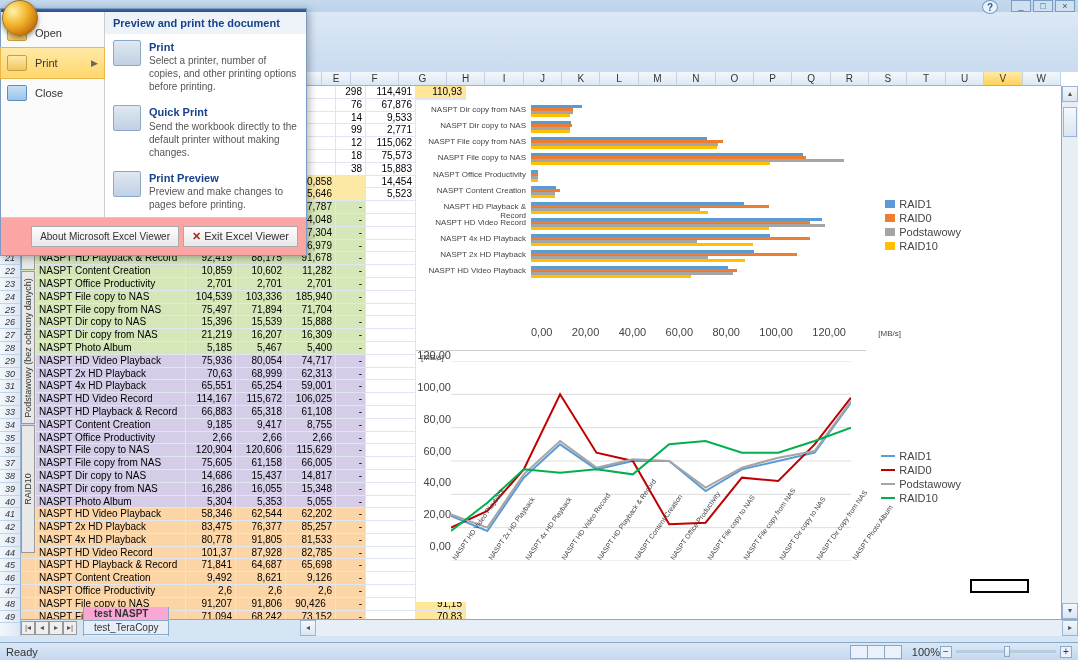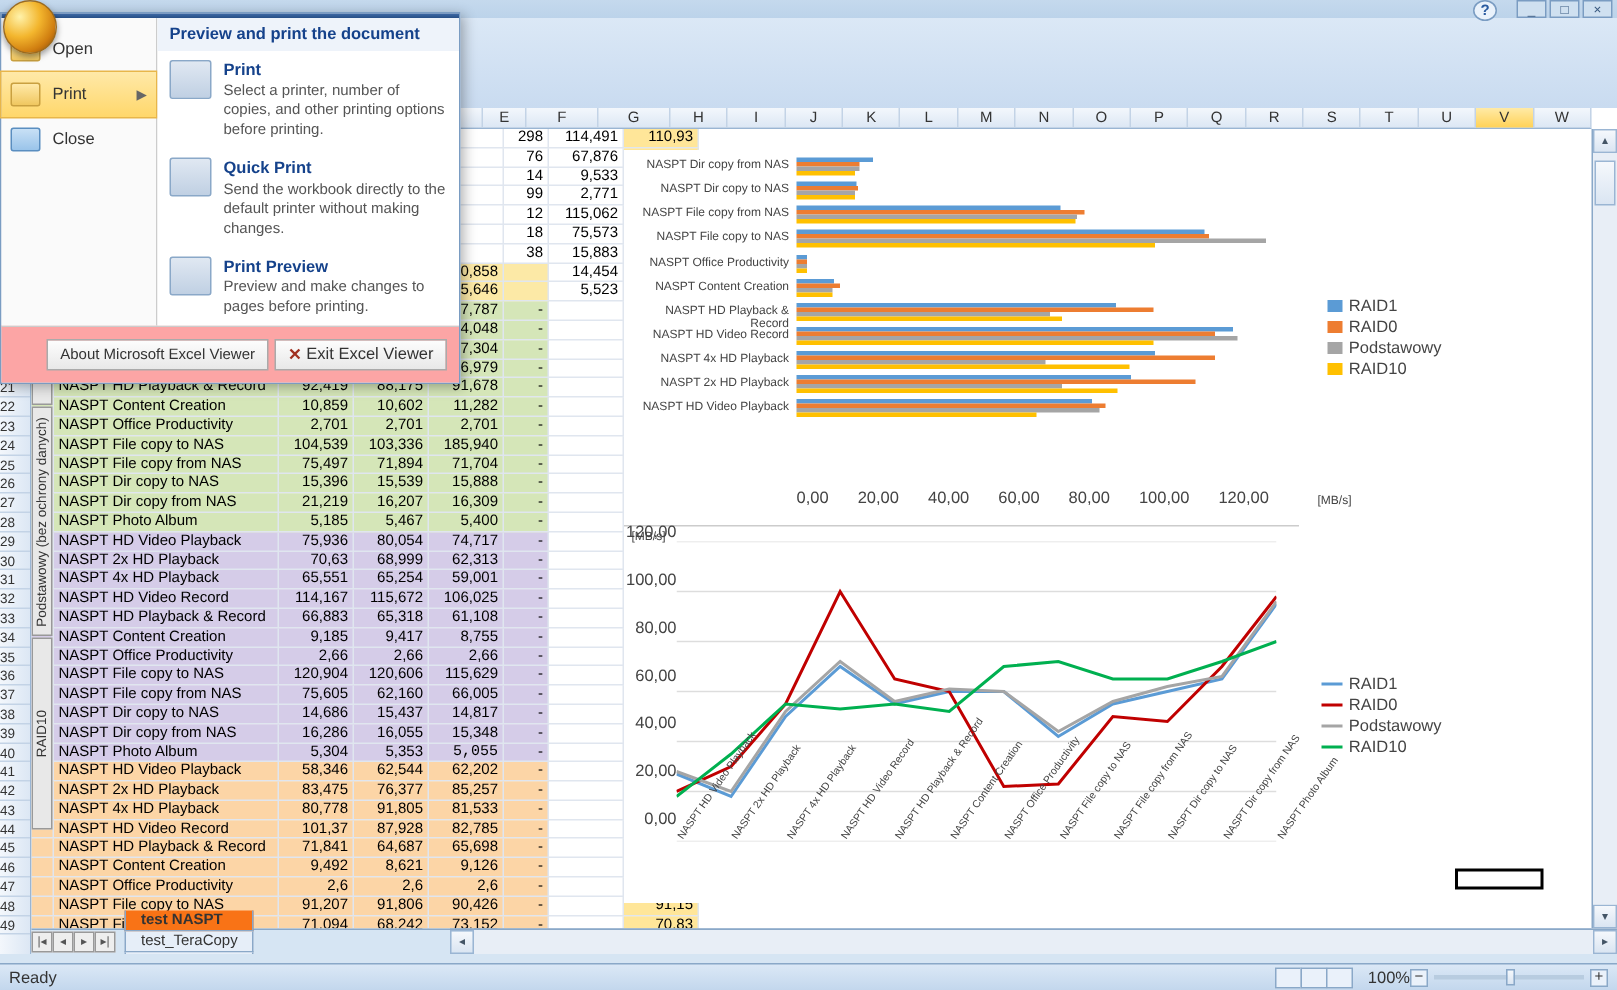--- a/index.html
+++ b/index.html
@@ -28,21 +28,21 @@
 .subitem .stxt b{color:#15428b;font-size:11px;display:block;}
 .offmenu-bot{border-top:1px solid #ccc;background:#fca5a5;display:flex;justify-content:flex-end;gap:4px;padding:8px;}
 .botbtn{background:linear-gradient(#fdfdfd,#e8e8e8);border:1px solid #aaa;padding:3px 8px;font-size:10px;color:#333;cursor:pointer;display:flex;align-items:center;gap:3px;}
 .botbtn .x{color:#a03020;font-weight:bold;}
 
 .grid{position:absolute;left:0;top:72px;right:0;bottom:24px;background:#fff;overflow:hidden;}
 .colheads{display:flex;height:14px;background:linear-gradient(#f3f7fc,#dce7f4);border-bottom:1px solid #9ab5d3;position:absolute;left:0;right:17px;top:0;}
 .ch{border-right:1px solid #c3d3e6;text-align:center;font-size:10px;color:#333;line-height:14px;}
 .ch.sel{background:linear-gradient(#ffeaa6,#ffd258);}
 .rowheads{position:absolute;left:0;top:14px;bottom:0;width:21px;background:linear-gradient(90deg,#f3f7fc,#dce7f4);border-right:1px solid #9ab5d3;}
-.rh{height:12.8px;border-bottom:1px solid #c3d3e6;text-align:left;font-size:9px;color:#333;line-height:12.8px;}
+.rh{height:12.8px;border-bottom:1px solid #c3d3e6;text-align:center;font-size:9px;color:#333;line-height:12.8px;font-style:italic;}
 .cells{position:absolute;left:21px;top:14px;right:17px;bottom:17px;overflow:hidden;}
 .row{display:flex;height:12.8px;}
 .row.ylw div:nth-child(-n+6){background:#fce9a6;}
 .row.grn div:nth-child(-n+6){background:#d5e6b8;}
 .row.pur div:nth-child(-n+6){background:#d5cce8;}
 .row.org div:nth-child(-n+6){background:#fcd5a6;}
 .c{border-right:1px solid #e0e6ef;border-bottom:1px solid #e0e6ef;font-size:10px;padding:0 3px;line-height:12.8px;white-space:nowrap;overflow:hidden;}
 .c.n{text-align:right;}
 .c.r{background:#ffe699;text-align:right;}
 .gcol{position:absolute;width:14px;background:#e8e8e8;border:1px solid #999;display:flex;align-items:center;justify-content:center;}
@@ -70,21 +70,21 @@
 .llegend{position:absolute;right:-95px;top:50%;transform:translateY(-50%);font-size:9px;color:#444;}
 .llegend div{display:flex;align-items:center;gap:4px;margin:2px 0;}
 .lline{width:14px;height:2px;}
 
 .selcell{position:absolute;border:2px solid #000;background:#fff;width:59px;height:14px;}
 
 .tabsbar{position:absolute;left:21px;bottom:0;right:17px;height:17px;background:#d6e5f3;display:flex;align-items:center;border-top:1px solid #8aa8c8;}
 .tabnav{display:flex;margin-right:6px;}
 .tabnav span{width:14px;height:14px;border:1px solid #999;background:#eee;text-align:center;font-size:8px;line-height:12px;cursor:pointer;color:#555;}
 .tab{padding:1px 10px;font-size:10px;background:#e6eef8;border:1px solid #8aa8c8;border-top:none;margin-right:-1px;color:#333;cursor:pointer;}
-.tab.act{background:#f97316;font-weight:bold;}
+.tab.act{background:#f9a8d4;font-weight:bold;}
 .hscroll{position:absolute;right:0;bottom:0;left:300px;height:17px;border-top:1px solid #8aa8c8;display:flex;}
 .hscroll .tr{flex:1;background:#e8eef6;}
 .hscroll .btn{width:16px;background:linear-gradient(#f5f8fc,#dae5f2);border:1px solid #9ab5d3;text-align:center;font-size:8px;line-height:14px;color:#456;}
 .vscroll{position:absolute;right:0;top:14px;bottom:17px;width:17px;border-left:1px solid #8aa8c8;display:flex;flex-direction:column;}
 .vscroll .tr{flex:1;background:#e8eef6;position:relative;}
 .vscroll .th{position:absolute;left:1px;right:1px;height:30px;background:linear-gradient(#f5f8fc,#dae5f2);border:1px solid #9ab5d3;}
 .vscroll .btn{height:16px;background:linear-gradient(#f5f8fc,#dae5f2);border:1px solid #9ab5d3;text-align:center;font-size:8px;line-height:14px;color:#456;}
 
 .status{position:absolute;left:0;right:0;bottom:0;height:18px;background:linear-gradient(#dbe8f6,#c3d7ed);border-top:1px solid #8aa8c8;display:flex;align-items:center;padding:0 6px;font-size:10px;color:#333;}
 .status .sp{flex:1;}
@@ -514,21 +514,21 @@
         <div class="c n" style="width: 50px;">120,606</div>
         <div class="c n" style="width: 50px;">115,629</div>
         <div class="c n" style="width: 30px;">-</div>
         <div class="c n" style="width: 50px;"></div>
         <div class="c r" style="width: 50px;">119,05</div>
       </div>
       <div class="row pur">
         <div class="c" style="width: 15px;"></div>
         <div class="c" style="width: 150px;">NASPT File copy from NAS</div>
         <div class="c n" style="width: 50px;">75,605</div>
-        <div class="c n" style="width: 50px;">62,160</div>
+        <div class="c n" style="width: 50px;">61,158</div>
         <div class="c n" style="width: 50px;">66,005</div>
         <div class="c n" style="width: 30px;">-</div>
         <div class="c n" style="width: 50px;"></div>
         <div class="c r" style="width: 50px;">71,42</div>
       </div>
       <div class="row pur">
         <div class="c" style="width: 15px;"></div>
         <div class="c" style="width: 150px;">NASPT Dir copy to NAS</div>
         <div class="c n" style="width: 50px;">14,686</div>
         <div class="c n" style="width: 50px;">15,437</div>
@@ -545,21 +545,21 @@
         <div class="c n" style="width: 50px;">15,348</div>
         <div class="c n" style="width: 30px;">-</div>
         <div class="c n" style="width: 50px;"></div>
         <div class="c r" style="width: 50px;">15,90</div>
       </div>
       <div class="row pur">
         <div class="c" style="width: 15px;"></div>
         <div class="c" style="width: 150px;">NASPT Photo Album</div>
         <div class="c n" style="width: 50px;">5,304</div>
         <div class="c n" style="width: 50px;">5,353</div>
-        <div class="c n" style="width: 50px; font-family: Liberation Mono, monospace;">5,055</div>
+        <div class="c n" style="width: 50px;">5,055</div>
         <div class="c n" style="width: 30px;">-</div>
         <div class="c n" style="width: 50px;"></div>
         <div class="c r" style="width: 50px;">5,24</div>
       </div>
       <div class="row org">
         <div class="c" style="width: 15px;"></div>
         <div class="c" style="width: 150px;">NASPT HD Video Playback</div>
         <div class="c n" style="width: 50px;">58,346</div>
         <div class="c n" style="width: 50px;">62,544</div>
         <div class="c n" style="width: 50px;">62,202</div>
@@ -625,21 +625,21 @@
         <div class="c n" style="width: 50px;">2,6</div>
         <div class="c n" style="width: 30px;">-</div>
         <div class="c n" style="width: 50px;"></div>
         <div class="c r" style="width: 50px;">2,60</div>
       </div>
       <div class="row org">
         <div class="c" style="width: 15px;"></div>
         <div class="c" style="width: 150px;">NASPT File copy to NAS</div>
         <div class="c n" style="width: 50px;">91,207</div>
         <div class="c n" style="width: 50px;">91,806</div>
-        <div class="c n" style="width: 50px;">90,426</div>
+        <div class="c n" style="width: 50px; text-align: center;">90,426</div>
         <div class="c n" style="width: 30px;">-</div>
         <div class="c n" style="width: 50px;"></div>
         <div class="c r" style="width: 50px;">91,15</div>
       </div>
       <div class="row org">
         <div class="c" style="width: 15px;"></div>
         <div class="c" style="width: 150px;">NASPT File copy from NAS</div>
         <div class="c n" style="width: 50px;">71,094</div>
         <div class="c n" style="width: 50px;">68,242</div>
         <div class="c n" style="width: 50px;">73,152</div>

